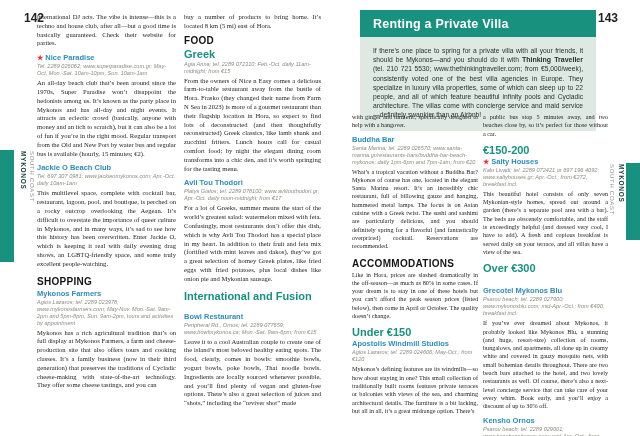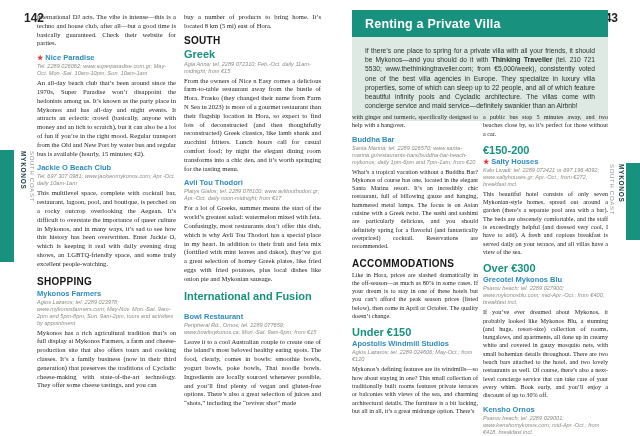--- a/index.html
+++ b/index.html
@@ -22,21 +22,21 @@
   .sub-h { font-size:11px; font-weight:bold; color:#18917f; margin:6px 0 1px 0; }
   .listing-h { font-size:7.5px; font-weight:bold; color:#2e8cbd; margin:5px 0 1px 0; }
   .star { color:#de3a3d; font-size:7px; margin-right:2px; }
   .details {
     font-size:5.6px; line-height:7px; font-style:italic; color:#8b8b85;
     margin:0 0 2px 0;
   }
   h3,h4,h5,p { margin:0; padding:0; }
 
   
-  .villa-box { position:absolute; left:352px; top:10px; width:256px; }
+  .villa-box { position:absolute; left:360px; top:10px; width:236px; }
   .box-header {
     background:#18917f; color:#ffffff; font-weight:bold; font-size:12.5px;
     letter-spacing:.2px; padding:7px 0 6px 13px;
   }
   .box-body {
     background:#dfe9e4; color:#23322e; font-size:6.7px; line-height:9.2px;
     padding:9px 13px 11px 13px; text-align:justify;
   }
   .box-body b { font-size:7px; }
 
@@ -69,21 +69,21 @@
 
   <h3 class="section-h">SHOPPING</h3>
   <h4 class="listing-h" style="margin-top:1px">Mykonos Farmers</h4>
   <p class="details">Agios Lazaros; tel. 2289 023978; www.mykonosfarmers.com; May-Nov. Mon.-Sat. 9am-2pm and 5pm-8pm, Sun. 9am-2pm, tours and activities by appointment</p>
   <p class="body">Mykonos has a rich agricultural tradition that’s on full display at Mykonos Farmers, a farm and cheese-production site that also offers tours and cooking classes. It’s a family business (now in their third generation) that preserves the traditions of Cycladic cheese-making with state-of-the-art technology. They offer some cheese tastings, and you can</p>
 </div>
 
 <div class="col" style="left:184px;top:13px;width:137px">
   <p class="body">buy a number of products to bring home. It’s located 8 km (5 mi) east of Hora.</p>
 
-  <h3 class="section-h" style="margin-top:3px">SOUTH</h3>
+  <h3 class="section-h" style="margin-top:3px">FOOD</h3>
   <h5 class="sub-h" style="margin-top:0">Greek</h5>
 
   <p class="details">Agia Anna; tel. 2289 072310; Feb.-Oct. daily 11am-midnight; from €15</p>
   <p class="body">From the owners of Nice n Easy comes a delicious farm-to-table restaurant away from the bustle of Hora. Frasko (they changed their name from Farm N Sea in 2023) is more of a gourmet restaurant than their flagship location in Hora, so expect to find lots of deconstructed (and then thoughtfully reconstructed) Greek classics, like lamb shank and zucchini fritters. Lunch hours call for casual comfort food; by night the elegant dining room transforms into a chic den, and it’s worth springing for the tasting menu.</p>
 
   <h4 class="listing-h">Avli Tou Thodori</h4>
   <p class="details">Platys Gialos; tel. 2289 078100; www.avlitouthodori.gr; Apr.-Oct. daily noon-midnight; from €17</p>
   <p class="body">For a lot of Greeks, summer means the start of the world’s greatest salad: watermelon mixed with feta. Confusingly, most restaurants don’t offer this dish, which is why Avli Tou Thodori has a special place in my heart. In addition to their fruit and feta mix (fortified with mint leaves and dakos), they’ve got a great selection of homey Greek plates, like fried eggs with fried potatoes, plus local dishes like onion pie and Mykonian sausage.</p>
 
   <h5 class="sub-h">International and Fusion</h5>
@@ -121,21 +121,21 @@
 
 <div class="col page-right-col" style="left:483px;top:113px;width:125px">
   <p class="body">a public bus stop 5 minutes away, and two beaches close by, so it’s perfect for those without a car.</p>
 
   <h5 class="sub-h">€150-200</h5>
   <h4 class="listing-h" style="margin-top:1px"><span class="star">★</span><span>Salty Houses</span></h4>
   <p class="details">Kalo Livadi; tel. 2289 072421 or 697 196 4092; www.saltyhouses.gr; Apr.-Oct.; from €272, breakfast incl.</p>
   <p class="body">This beautiful hotel consists of only seven Mykonian-style homes, spread out around a garden (there’s a separate pool area with a bar). The beds are obscenely comfortable, and the staff is exceedingly helpful (and dressed very cool, I have to add). A fresh and copious breakfast is served daily on your terrace, and all villas have a view of the sea.</p>
 
   <h5 class="sub-h">Over €300</h5>
-  <h4 class="listing-h" style="margin-top:1px">Grecotel Mykonos Blu</h4>
+  <h4 class="listing-h" style="margin-top:12px">Grecotel Mykonos Blu</h4>
   <p class="details">Psarou beach; tel. 2289 027900; www.mykonosblu.com; mid-Apr.-Oct.; from €400, breakfast incl.</p>
   <p class="body">If you’ve ever dreamed about Mykonos, it probably looked like Mykonos Blu, a stunning (and huge, resort-size) collection of rooms, bungalows, and apartments, all done up in creamy white and covered in gauzy mosquito nets, with small bohemian details throughout. There are two beach bars attached to the hotel, and two lovely restaurants as well. Of course, there’s also a next-level concierge service that can take care of your every whim. Book early, and you’ll enjoy a discount of up to 30% off.</p>
 
   <h4 class="listing-h">Kensho Ornos</h4>
   <p class="details">Psarou beach; tel. 2289 029001; www.kenshomykonos.com; mid-Apr.-Oct.; from €418, breakfast incl.</p>
   <p class="body">One of the buzziest hotels in Mykonos is</p>
 </div>
 
 <div class="tab-bar" id="tab-bar-right"></div>
 <span class="vtext chapter" style="left:625px;top:164px">MYKONOS</span>

